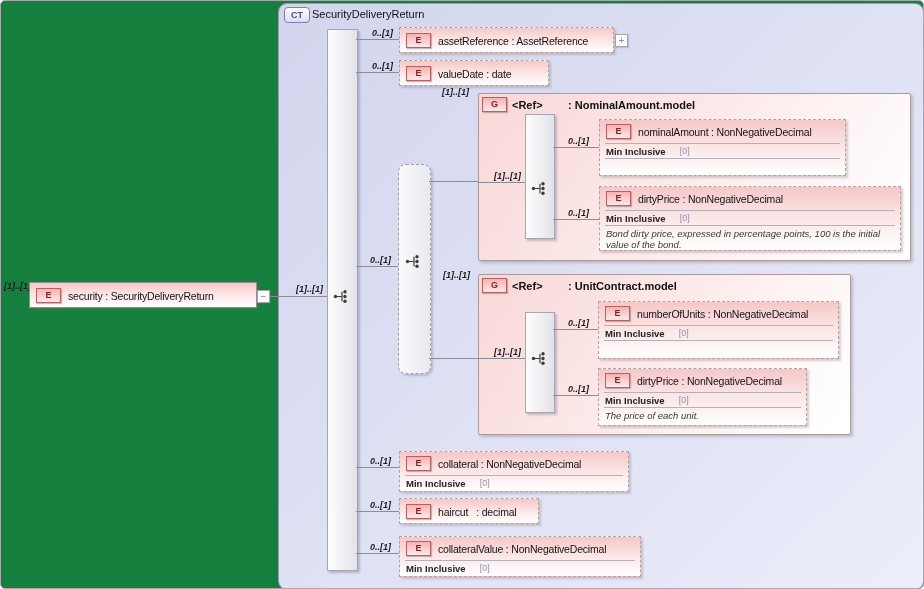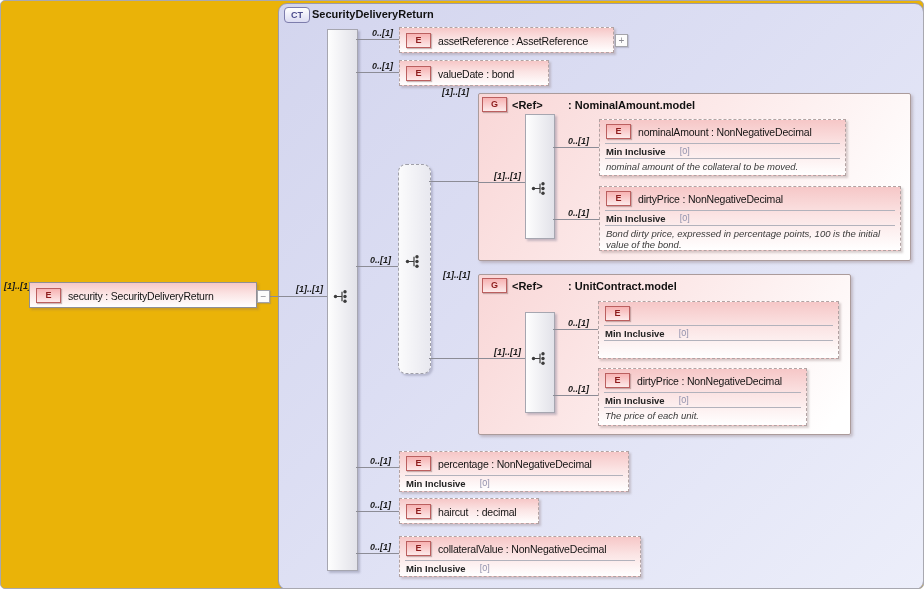--- a/index.html
+++ b/index.html
@@ -1,31 +1,31 @@
 <!DOCTYPE html>
 <html><head>
 <meta charset="utf-8">
 <style>
   html,body{margin:0;padding:0;background:#fff;}
   .page{
-    position:relative;width:924px;height:589px;background:#eab308;
+    position:relative;width:924px;height:589px;background:#15803d;
     font-family:"Liberation Sans",sans-serif;overflow:hidden;
     border:1px solid #a8a8b0;border-radius:5px;box-sizing:border-box;
   }
   .ct-box{
     position:absolute;border:1px solid #9a9aae;border-radius:9px;
     background:linear-gradient(135deg,#d3d5ee 0%,#dcdef3 40%,#eceefa 100%);
     box-shadow:1px 1px 2px rgba(120,120,150,.35);
   }
   .ct-badge{
     position:absolute;width:24px;height:14px;border:1px solid #7d7dac;border-radius:4px;
     background:linear-gradient(#ffffff,#dcdcf2);color:#4c4c8c;
     font-size:9px;font-weight:bold;text-align:center;line-height:14px;
   }
-  .ct-title{position:absolute;font-size:11px;font-weight:bold;color:#111;white-space:nowrap;text-align:center;}
+  .ct-title{position:absolute;font-size:11px;font-weight:normal;color:#111;white-space:nowrap;text-align:center;}
   .bar{
     position:absolute;border:1px solid #a6a6b0;
     background:linear-gradient(to right,#fefefe,#e2e2e9);
     box-shadow:2px 2px 2px rgba(100,100,130,.35);
   }
   .choice{
     position:absolute;border:1px dashed #9f9fa8;border-radius:8px;
     background:linear-gradient(to right,#fbfbfc,#e8e8ef);
     box-shadow:2px 2px 2px rgba(100,100,130,.3);
   }
@@ -107,21 +107,21 @@
       <span class="lbl">assetReference : AssetReference</span>
     </div>
   </div>
   <div class="toggle" style="left:614px;top:33px">+</div>
 
   <div class="hline" style="left:355px;top:71px;width:43px"></div>
   <span class="card" style="left:371px;top:60px">0..[1]</span>
   <div class="ebox" style="left:398px;top:59px;width:150px;height:26px">
     <div class="trow tall">
       <span class="badge-e">E</span>
-      <span class="lbl">valueDate : bond</span>
+      <span class="lbl">valueDate : date</span>
     </div>
   </div>
 
   <div class="hline" style="left:355px;top:265px;width:42px"></div>
   <span class="card" style="left:369px;top:254px">0..[1]</span>
   <div class="choice" style="left:397px;top:163px;width:31px;height:208px"></div>
   <svg class="seq-icon" style="left:404px;top:253px" viewBox="0 0 17 15">
       <g fill="#3c3c3c" stroke="#3c3c3c">
         <circle cx="2.5" cy="7.5" r="1.7" stroke="none"></circle>
         <path d="M2.5 7.5 H 9 M9 2.8 V 12.2" stroke-width="1.2" fill="none"></path>
@@ -159,21 +159,20 @@
     <div class="trow">
       <span class="badge-e">E</span>
       <span class="lbl">nominalAmount : NonNegativeDecimal</span>
     </div>
     <div class="sep"></div>
     <div class="facet">
       <span class="fname">Min Inclusive</span>
       <span class="fval">[0]</span>
     </div>
     <div class="sep"></div>
-    <div class="doc">nominal amount of the collateral to be moved.</div>
   </div>
 
   <div class="hline" style="left:552px;top:218px;width:46px"></div>
   <span class="card" style="left:567px;top:207px">0..[1]</span>
   <div class="ebox" style="left:598px;top:185px;width:302px;height:65px">
     <div class="trow">
       <span class="badge-e">E</span>
       <span class="lbl">dirtyPrice : NonNegativeDecimal</span>
     </div>
     <div class="sep"></div>
@@ -205,20 +204,21 @@
         <circle cx="12" cy="7.5" r="1.7" stroke="none"></circle>
         <circle cx="12" cy="12.2" r="1.7" stroke="none"></circle>
       </g>
     </svg>
 
   <div class="hline" style="left:552px;top:328px;width:45px"></div>
   <span class="card" style="left:567px;top:317px">0..[1]</span>
   <div class="ebox" style="left:597px;top:300px;width:241px;height:58px">
     <div class="trow">
       <span class="badge-e">E</span>
+      <span class="lbl">numberOfUnits : NonNegativeDecimal</span>
     </div>
     <div class="sep"></div>
     <div class="facet">
       <span class="fname">Min Inclusive</span>
       <span class="fval">[0]</span>
     </div>
     <div class="sep"></div>
   </div>
 
   <div class="hline" style="left:552px;top:394px;width:45px"></div>
@@ -235,21 +235,21 @@
     </div>
     <div class="sep"></div>
     <div class="doc">The price of each unit.</div>
   </div>
 
   <div class="hline" style="left:355px;top:466px;width:43px"></div>
   <span class="card" style="left:369px;top:455px">0..[1]</span>
   <div class="ebox" style="left:398px;top:450px;width:230px;height:41px">
     <div class="trow">
       <span class="badge-e">E</span>
-      <span class="lbl">percentage : NonNegativeDecimal</span>
+      <span class="lbl">collateral : NonNegativeDecimal</span>
     </div>
     <div class="sep"></div>
     <div class="facet">
       <span class="fname">Min Inclusive</span>
       <span class="fval">[0]</span>
     </div>
   </div>
 
   <div class="hline" style="left:355px;top:510px;width:43px"></div>
   <span class="card" style="left:369px;top:499px">0..[1]</span>

